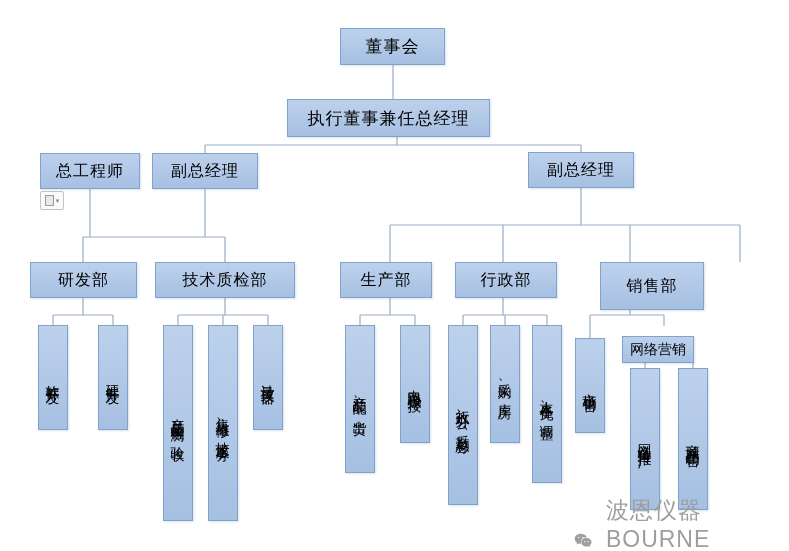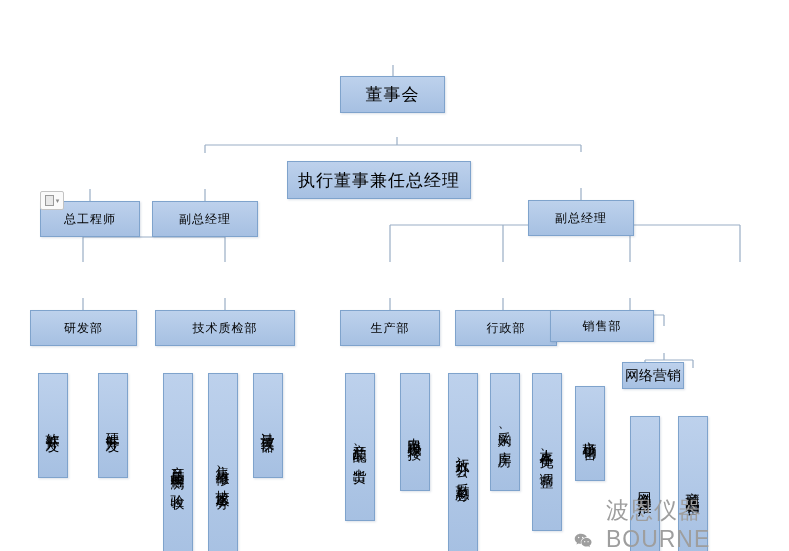--- a/index.html
+++ b/index.html
@@ -7,23 +7,22 @@
   .stage{position:relative;width:789px;height:551px;background:#fff;overflow:hidden;}
   .conn-layer{position:absolute;left:0;top:0;width:789px;height:551px;}
   .conn{stroke:var(--connector,#9aaec5);stroke-width:1.2;fill:none;}
   .node{
     position:absolute;
     background:linear-gradient(180deg,var(--node-fill,#bdd1ec),var(--node-fill2,#a6c0e2));
     border:1px solid var(--node-border,#7fa3cc);
     box-shadow:1px 1px 2px rgba(60,90,130,0.18);
     display:flex;align-items:center;justify-content:center;
     box-sizing:border-box;
-    margin-top:48px;
   }
-  .hbox .lbl{font-size:12px;letter-spacing:1px;white-space:nowrap;}
+  .hbox .lbl{font-size:16px;letter-spacing:1px;white-space:nowrap;}
   .hbox.big .lbl{font-size:17px;}
   .hbox.small .lbl{font-size:14px;letter-spacing:0;}
   .vbox .lbl{
     writing-mode:vertical-rl;
     text-orientation:upright;
     font-size:14px;
     letter-spacing:2px;
     line-height:1;
   }
   .watermark{
@@ -60,47 +59,47 @@
     <path class="conn" d="M390 298 V315 M360 315 H415 M360 315 V325 M415 315 V325"></path>
     <path class="conn" d="M503 298 V315 M463 315 H547 M463 315 V325 M505 315 V325 M547 315 V325"></path>
     <path class="conn" d="M630 298 V315 M590 315 H664 M590 315 V338 M664 315 V326"></path>
     <path class="conn" d="M664 353 V360 M645 360 H693 M645 360 V368 M693 360 V368"></path>
   </svg>
 
   <div class="node hbox big" style="left:340px;top:28px;width:105px;height:37px">
     <span class="lbl">董事会</span>
   </div>
 
-  <div class="node hbox big" style="left:287px;top:113px;width:184px;height:38px">
+  <div class="node hbox big" style="left:287px;top:99px;width:203px;height:38px">
     <span class="lbl">执行董事兼任总经理</span>
   </div>
 
   <div class="node hbox" style="left:40px;top:153px;width:100px;height:36px">
     <span class="lbl">总工程师</span>
   </div>
   <div class="node hbox" style="left:152px;top:153px;width:106px;height:36px">
     <span class="lbl">副总经理</span>
   </div>
   <div class="node hbox" style="left:528px;top:152px;width:106px;height:36px">
     <span class="lbl">副总经理</span>
   </div>
 
   <div class="node hbox" style="left:30px;top:262px;width:107px;height:36px">
     <span class="lbl">研发部</span>
   </div>
   <div class="node hbox" style="left:155px;top:262px;width:140px;height:36px">
     <span class="lbl">技术质检部</span>
   </div>
-  <div class="node hbox" style="left:340px;top:262px;width:100px;height:36px">
+  <div class="node hbox" style="left:340px;top:262px;width:92px;height:36px">
     <span class="lbl">生产部</span>
   </div>
   <div class="node hbox" style="left:455px;top:262px;width:102px;height:36px">
     <span class="lbl">行政部</span>
   </div>
-  <div class="node hbox" style="left:550px;top:262px;width:104px;height:32px">
+  <div class="node hbox" style="left:600px;top:262px;width:104px;height:48px">
     <span class="lbl">销售部</span>
   </div>
 
   <div class="node vbox" style="left:38px;top:325px;width:30px;height:105px">
     <span class="lbl">软件开发</span>
   </div>
   <div class="node vbox" style="left:98px;top:325px;width:30px;height:105px">
     <span class="lbl">硬件开发</span>
   </div>
   <div class="node vbox" style="left:163px;top:325px;width:30px;height:196px">
@@ -123,21 +122,21 @@
   </div>
   <div class="node vbox" style="left:490px;top:325px;width:30px;height:118px">
     <span class="lbl">采购、库房</span>
   </div>
   <div class="node vbox" style="left:532px;top:325px;width:30px;height:158px">
     <span class="lbl">人事任免、调整</span>
   </div>
   <div class="node vbox" style="left:575px;top:338px;width:30px;height:95px">
     <span class="lbl">市场销售</span>
   </div>
-  <div class="node hbox small" style="left:622px;top:314px;width:62px;height:27px">
+  <div class="node hbox small" style="left:622px;top:336px;width:72px;height:27px">
     <span class="lbl">网络营销</span>
   </div>
   <div class="node vbox" style="left:630px;top:368px;width:30px;height:142px">
     <span class="lbl">网络宣传推广</span>
   </div>
   <div class="node vbox" style="left:678px;top:368px;width:30px;height:142px">
     <span class="lbl">商城产品销售</span>
   </div>
 
   <div class="paste-icon"></div>

